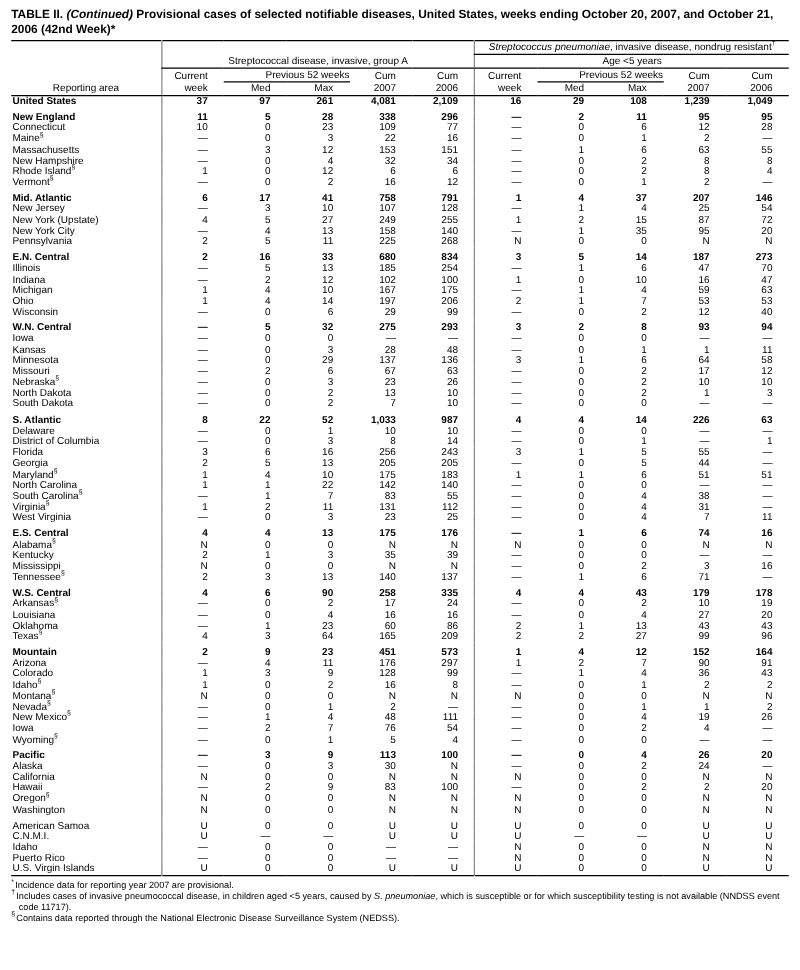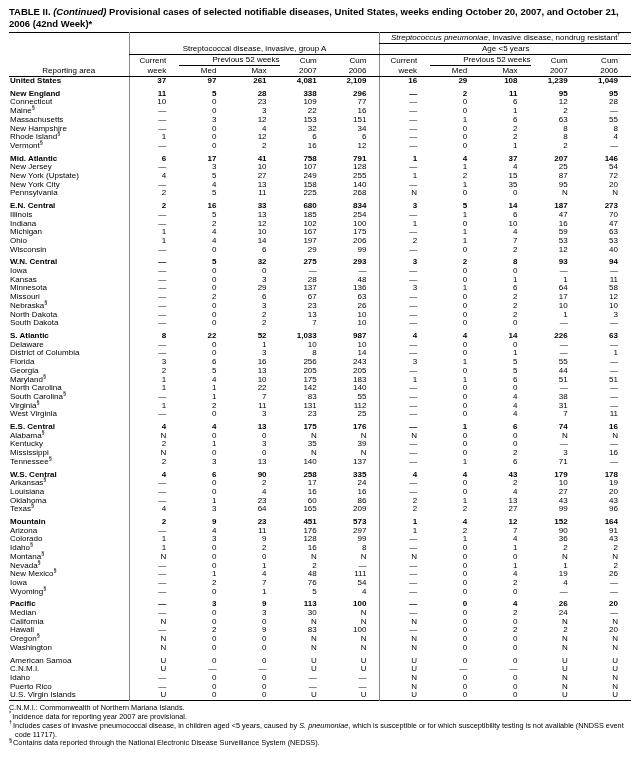--- a/index.html
+++ b/index.html
@@ -945,21 +945,21 @@
           <td class="num">9</td>
           <td class="num">113</td>
           <td class="num">100</td>
           <td class="num vr">—</td>
           <td class="num">0</td>
           <td class="num">4</td>
           <td class="num">26</td>
           <td class="num">20</td>
         </tr>
         <tr>
-          <td class="a">Median</td>
+          <td class="a">Alaska</td>
           <td class="num vr">—</td>
           <td class="num">0</td>
           <td class="num">3</td>
           <td class="num">30</td>
           <td class="num">N</td>
           <td class="num vr">—</td>
           <td class="num">0</td>
           <td class="num">2</td>
           <td class="num">24</td>
           <td class="num">—</td>
@@ -1091,19 +1091,18 @@
           <td class="num vr">U</td>
           <td class="num">0</td>
           <td class="num">0</td>
           <td class="num">U</td>
           <td class="num">U</td>
         </tr>
       </tbody>
   </table>
 
   <div class="footnotes">
-    <div class="fn">C.N.M.I.: Commonwealth of Northern Mariana Islands.</div>
     <div class="fn"><sup>*</sup><span>Incidence data for reporting year 2007 are provisional.</span></div>
     <div class="fn"><sup>†</sup><span>Includes cases of invasive pneumococcal disease, in children aged &lt;5 years, caused by </span><span class="it">S. pneumoniae</span><span>, which is susceptible or for which susceptibility testing is not available (NNDSS event code 11717).</span></div>
     <div class="fn"><sup>§</sup><span>Contains data reported through the National Electronic Disease Surveillance System (NEDSS).</span></div>
   </div>
 
 </div>
 
 </body></html>

